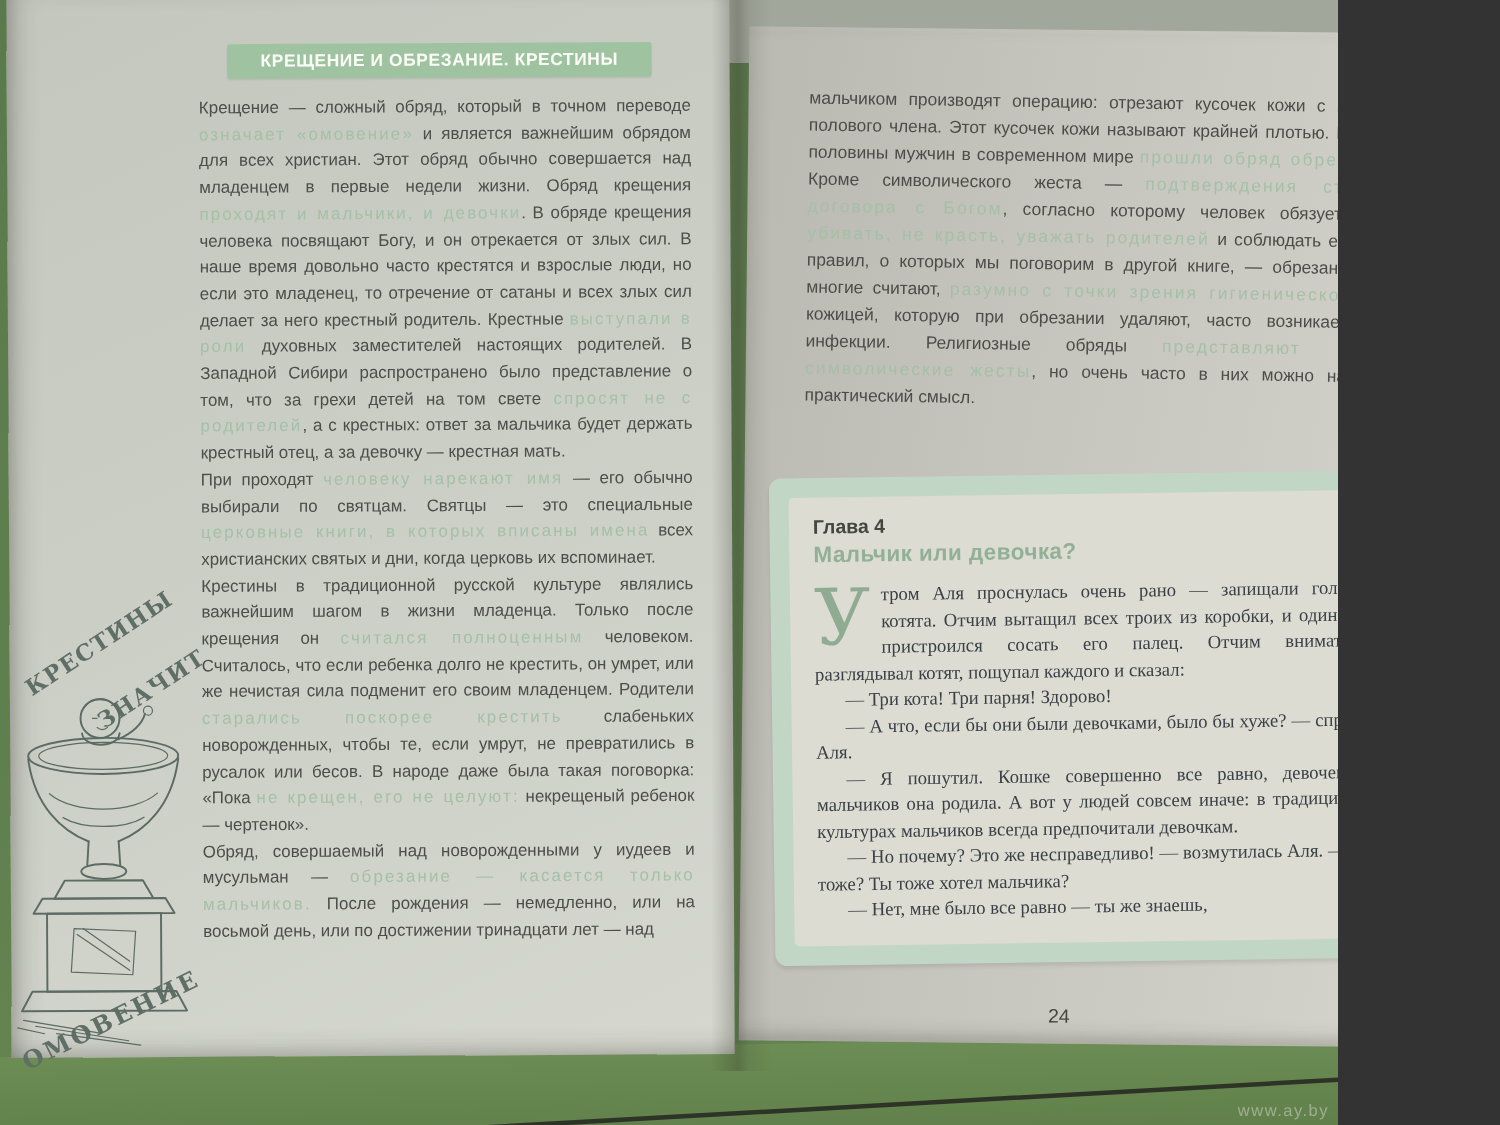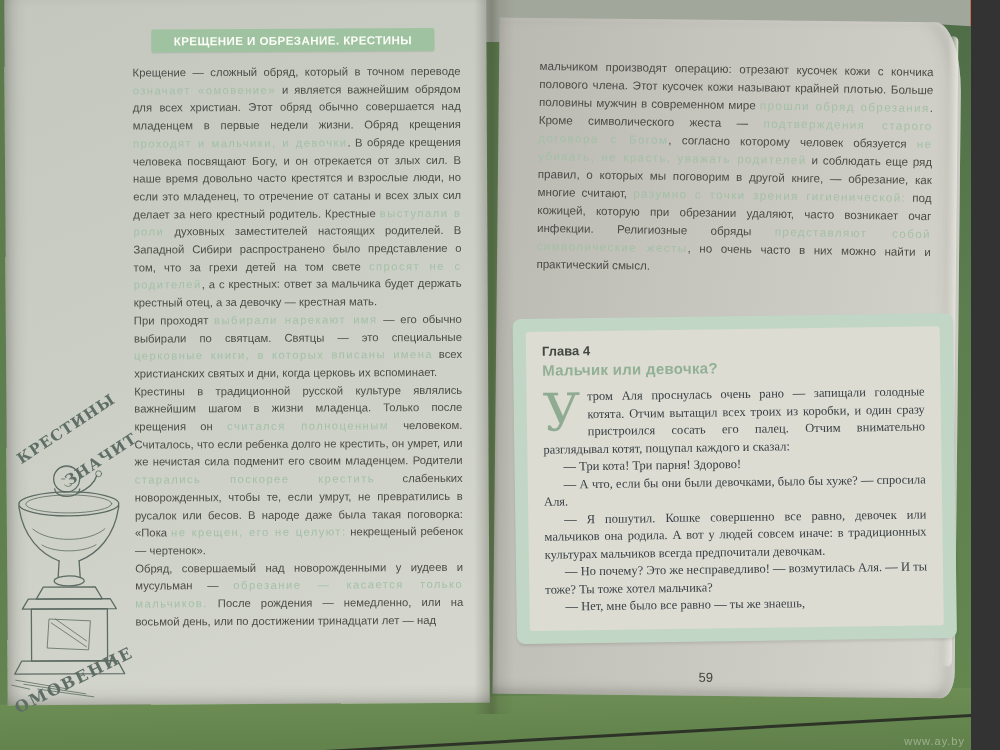--- a/index.html
+++ b/index.html
@@ -1,16 +1,16 @@
 <!DOCTYPE html>
 <html><head>
 <meta charset="utf-8">
 <style>
   html,body{margin:0;padding:0;background:#333;}
-  .photo{position:relative;width:971px;height:750px;overflow:hidden;
+  .photo{position:relative;width:892px;height:750px;overflow:hidden;
     background:linear-gradient(180deg,#5b7a4c 0%,#5e7f4e 60%,#648551 100%);
     font-family:"Liberation Sans",sans-serif;}
 
   
   .bg-orange-tr{position:absolute;right:0;top:0;width:138px;height:152px;background:#bf7450;}
   .bg-orange-sliver{position:absolute;left:575px;top:0;width:95px;height:9px;background:#c98a5f;}
   .cover-right{position:absolute;right:-26px;top:26px;width:86px;height:760px;
     background:linear-gradient(to bottom,#4f6d47,#5d7f50 40%,#66884f);transform:rotate(3.5deg);}
   .cover-bottom{position:absolute;left:-10px;bottom:-14px;width:1030px;height:68px;
     background:linear-gradient(180deg,#6c8d54,#5f7e4a);transform:rotate(-1deg);}
@@ -87,21 +87,21 @@
   <div class="cover-bottom"></div>
   <div class="table-edge"></div>
 
   <div class="page-left">
     <div class="banner">
       <span>КРЕЩЕНИЕ И ОБРЕЗАНИЕ. КРЕСТИНЫ</span>
     </div>
 
     <div class="text-left">
         <p><span>Крещение — сложный обряд, который в точном переводе </span><span class="hl">означает «омовение»</span><span> и является важнейшим обрядом для всех христиан. Этот обряд обычно совершается над младенцем в первые недели жизни. Обряд крещения </span><span class="hl">проходят и мальчики, и девочки</span><span>. В обряде крещения человека посвящают Богу, и он отрекается от злых сил. В наше время довольно часто крестятся и взрослые люди, но если это младенец, то отречение от сатаны и всех злых сил делает за него крестный родитель. Крестные </span><span class="hl">выступали в роли</span><span> духовных заместителей настоящих родителей. В Западной Сибири распространено было представление о том, что за грехи детей на том свете </span><span class="hl">спросят не с родителей</span><span>, а с крестных: ответ за мальчика будет держать крестный отец, а за девочку — крестная мать.</span></p>
-        <p><span>При проходят </span><span class="hl">выбирали нарекают имя</span><span> — его обычно выбирали по святцам. Святцы — это специальные </span><span class="hl">церковные книги, в которых вписаны имена</span><span> всех христианских святых и дни, когда церковь их вспоминает.</span></p>
+        <p><span>При проходят </span><span class="hl">человеку нарекают имя</span><span> — его обычно выбирали по святцам. Святцы — это специальные </span><span class="hl">церковные книги, в которых вписаны имена</span><span> всех христианских святых и дни, когда церковь их вспоминает.</span></p>
         <p><span>Крестины в традиционной русской культуре являлись важнейшим шагом в жизни младенца. Только после крещения он </span><span class="hl">считался полноценным</span><span> человеком. Считалось, что если ребенка долго не крестить, он умрет, или же нечистая сила подменит его своим младенцем. Родители </span><span class="hl">старались поскорее крестить</span><span> слабеньких новорожденных, чтобы те, если умрут, не превратились в русалок или бесов. В народе даже была такая поговорка: «Пока </span><span class="hl">не крещен, его не целуют:</span><span> некрещеный ребенок — чертенок».</span></p>
         <p><span>Обряд, совершаемый над новорожденными у иудеев и мусульман — </span><span class="hl">обрезание — касается только мальчиков.</span><span> После рождения — немедленно, или на восьмой день, или по достижении тринадцати лет — над</span></p>
       </div>
 
     <div class="cap cap1">КРЕСТИНЫ</div>
     <div class="cap cap2">ЗНАЧИТ</div>
     <div class="cap cap3">ОМОВЕНИЕ</div>
 
     <div class="margin-art">
       <svg width="132" height="248" viewBox="0 0 132 248">
@@ -153,19 +153,19 @@
               <p>— Три кота! Три парня! Здорово!</p>
               <p>— А что, если бы они были девочками, было бы хуже? — спросила Аля.</p>
               <p>— Я пошутил. Кошке совершенно все равно, девочек или мальчиков она родила. А вот у людей совсем иначе: в традиционных культурах мальчиков всегда предпочитали девочкам.</p>
               <p>— Но почему? Это же несправедливо! — возмутилась Аля. — И ты тоже? Ты тоже хотел мальчика?</p>
               <p>— Нет, мне было все равно — ты же знаешь,</p>
             </div>
         </div>
       </div>
     </div>
 
-    <div class="page-number">59</div>
+    <div class="page-number">24</div>
   </div>
 
   <div class="spine-shadow"></div>
 
   <div class="watermark">www.ay.by</div>
 </div>
 
 </body></html>

